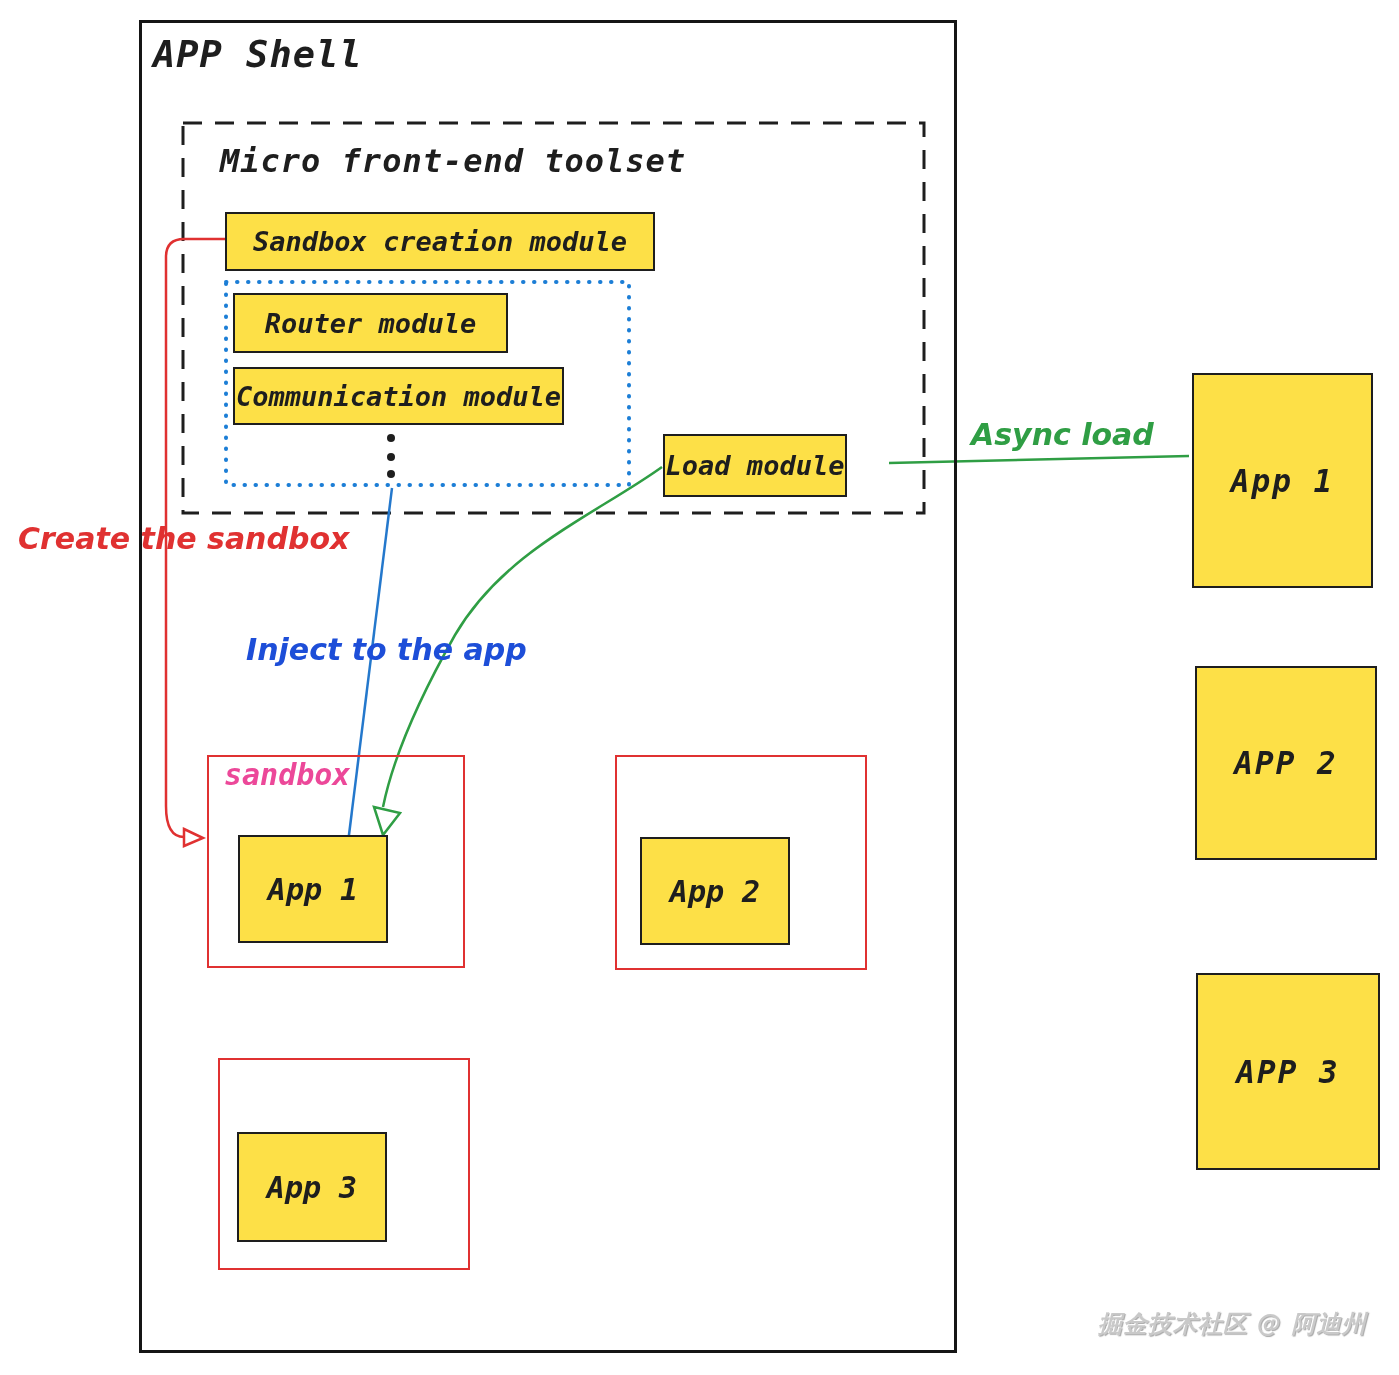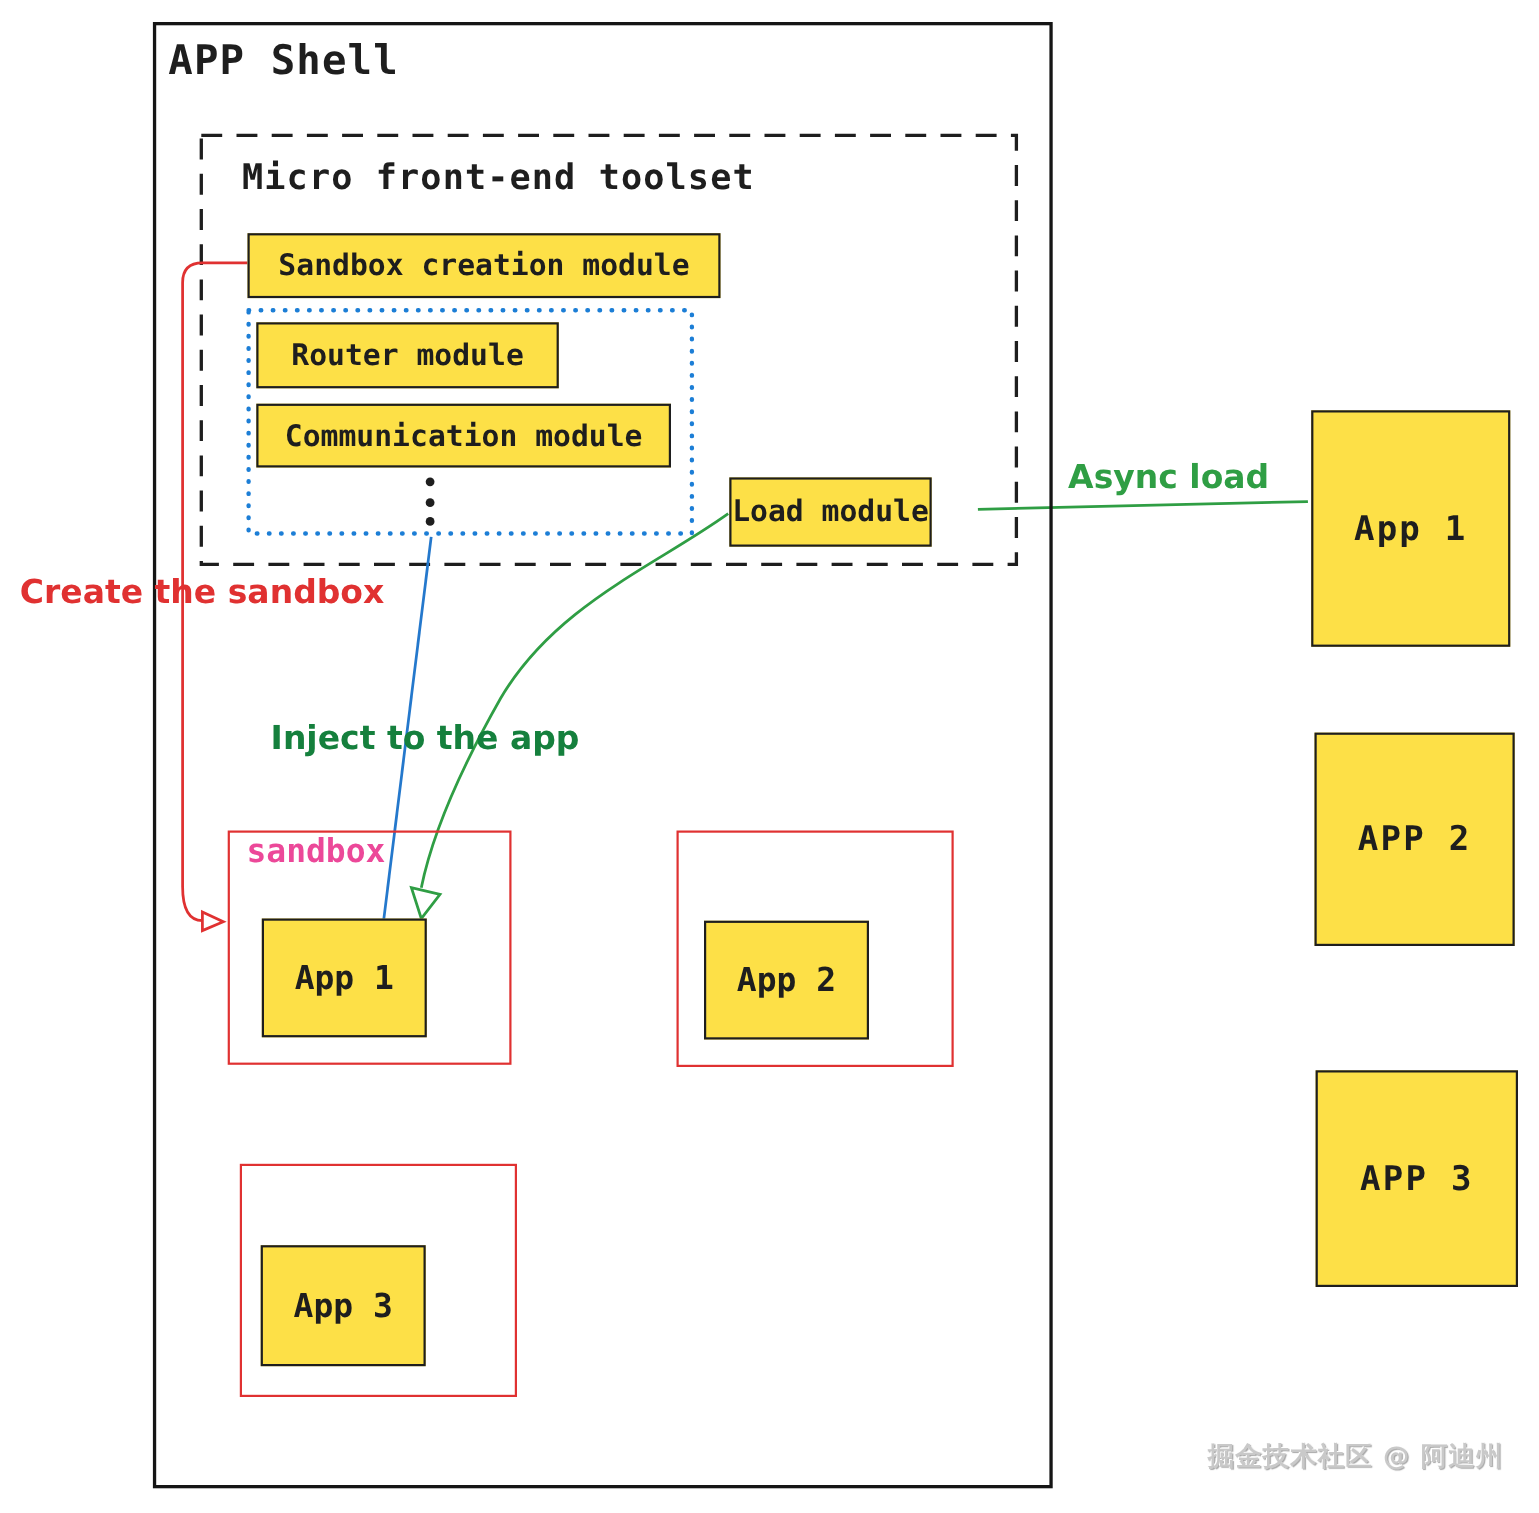--- a/index.html
+++ b/index.html
@@ -3,20 +3,21 @@
 <meta charset="utf-8">
 <style>
   html,body{margin:0;padding:0;background:#ffffff;}
   #canvas{
     position:relative;
     width:1399px;height:1375px;
     background:#ffffff;
     font-family:"DejaVu Sans Mono", monospace;
     color:#1e1e1e;
     overflow:hidden;
+    font-style:italic;
   }
   .box{
     position:absolute;
     border:2.5px solid #1e1e1e;
     background:#fde047;
     display:flex;align-items:center;justify-content:center;
     font-family:"DejaVu Sans Mono", monospace;
     font-weight:600;
     box-sizing:border-box;
   }
@@ -31,21 +32,21 @@
     position:absolute;left:153px;top:33px;
     font-size:37px;font-weight:700;letter-spacing:1px;
   }
   .toolset-label{
     position:absolute;left:220px;top:142px;
     font-size:32px;font-weight:600;letter-spacing:1px;
   }
   .module{font-size:27px;}
   .mod-sandbox{left:225px;top:212px;width:430px;height:59px;}
   .mod-router{left:233px;top:293px;width:275px;height:60px;}
-  .mod-comm{left:233px;top:367px;width:377px;height:58px;}
+  .mod-comm{left:233px;top:367px;width:331px;height:58px;}
   .mod-load{left:663px;top:434px;width:184px;height:63px;}
   .redbox{
     position:absolute;border:2.5px solid #e03131;background:transparent;
     box-sizing:border-box;
   }
   .sandbox-red{left:207px;top:755px;width:258px;height:213px;}
   .app2-red{left:615px;top:755px;width:252px;height:215px;}
   .app3-red{left:218px;top:1058px;width:252px;height:212px;}
   .sandbox-label{
     position:absolute;left:224px;top:757px;
@@ -58,21 +59,21 @@
   .remote{font-size:31px;letter-spacing:2px;}
   .remote-1{left:1192px;top:373px;width:181px;height:215px;}
   .remote-2{left:1195px;top:666px;width:182px;height:194px;}
   .remote-3{left:1196px;top:973px;width:184px;height:197px;}
   .note{
     position:absolute;
     font-family:"DejaVu Sans", "Liberation Sans", sans-serif;
     font-size:30px;font-weight:600;
   }
   .note-red{left:18px;top:521px;color:#e03131;}
-  .note-blue{left:246px;top:654px;color:#15803d;}
+  .note-blue{left:246px;top:632px;color:#1d4ed8;}
   .note-green{left:971px;top:417px;color:#2f9e44;}
   .watermark{
     position:absolute;left:1098px;top:1308px;
     font-family:"DejaVu Sans", "Liberation Sans", sans-serif;
     font-size:24px;font-weight:700;
     color:#c9c9c9;
     text-shadow:-1px -1px 0 #ffffff, 1px 1px 1px #a8a8a8;
     letter-spacing:1px;
   }
   svg.overlay{position:absolute;left:0;top:0;width:1399px;height:1375px;pointer-events:none;}

